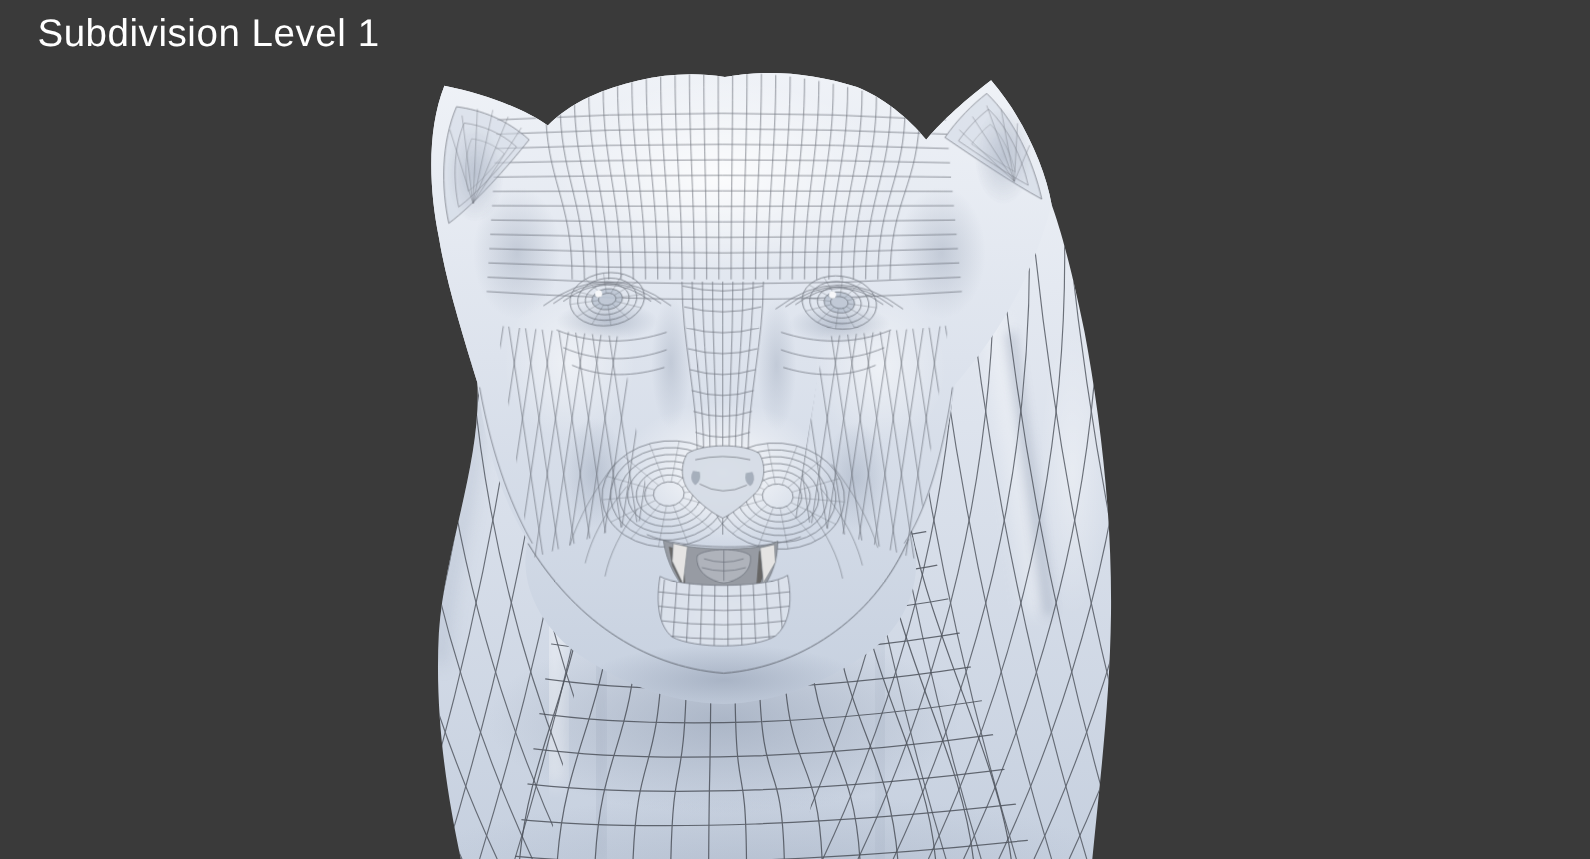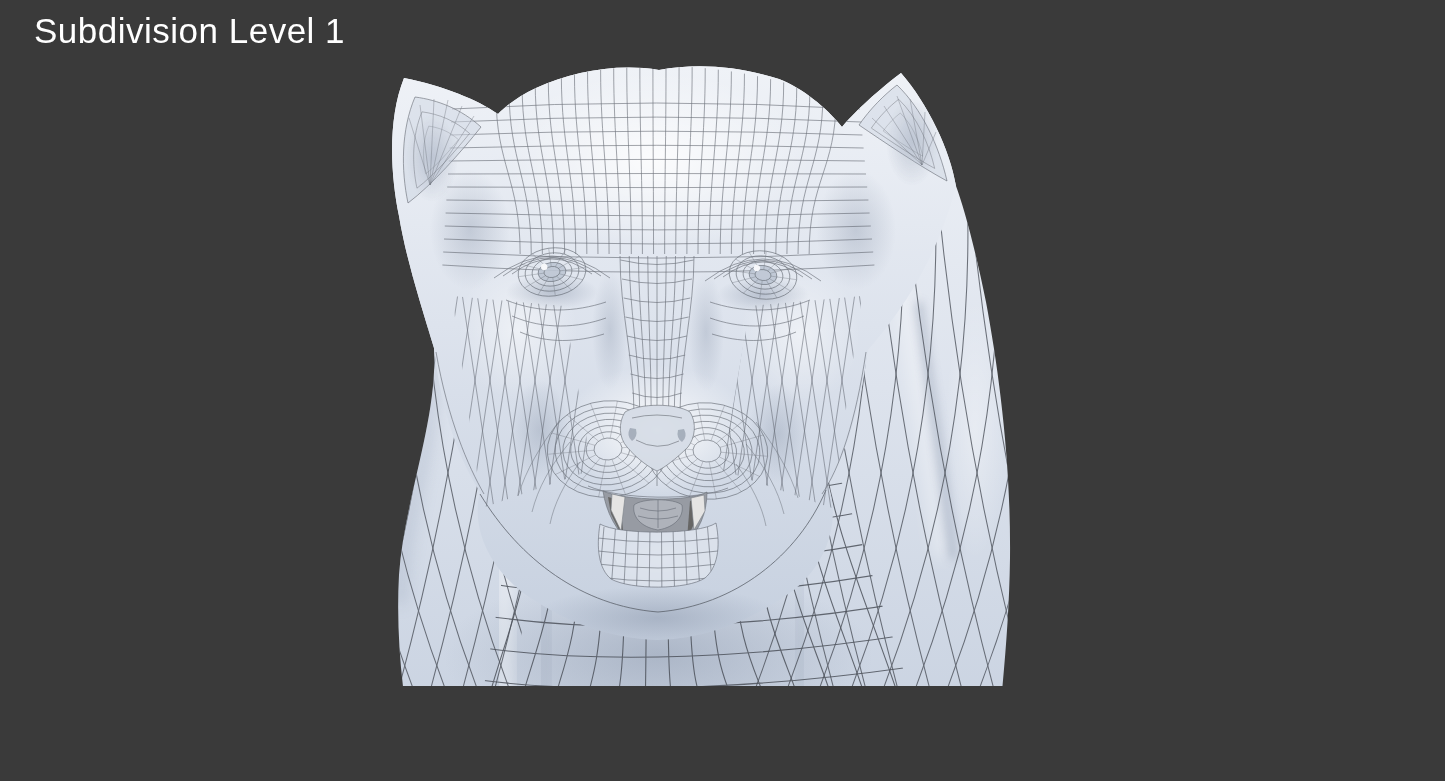--- a/index.html
+++ b/index.html
@@ -1,16 +1,16 @@
 <!DOCTYPE html>
 <html><head>
 <meta charset="utf-8">
 <style>
   html,body{margin:0;padding:0;background:#3a3a3a;}
-  .stage{position:relative;width:1445px;height:686px;overflow:hidden;background:#4d7c0f;}
+  .stage{position:relative;width:1445px;height:781px;overflow:hidden;background:#4d7c0f;}
   .stage svg{position:absolute;left:0;top:0;}
   .subdiv-label{
     position:absolute;left:34px;top:11px;
     font-family:"Liberation Sans","DejaVu Sans",sans-serif;
     font-size:35px;font-weight:400;letter-spacing:.5px;
     color:#ffffff;user-select:none;white-space:nowrap;
   }
 </style>
 </head>
 <body>

